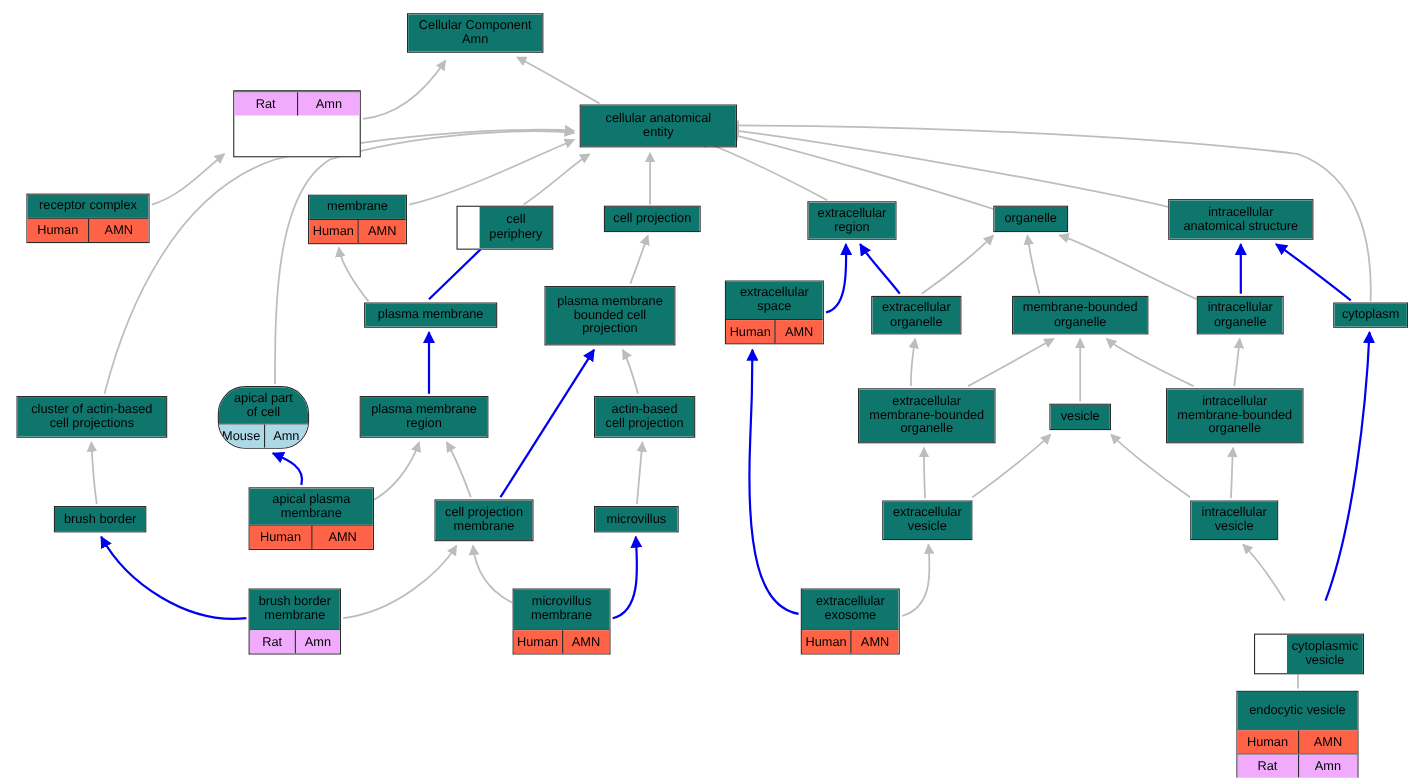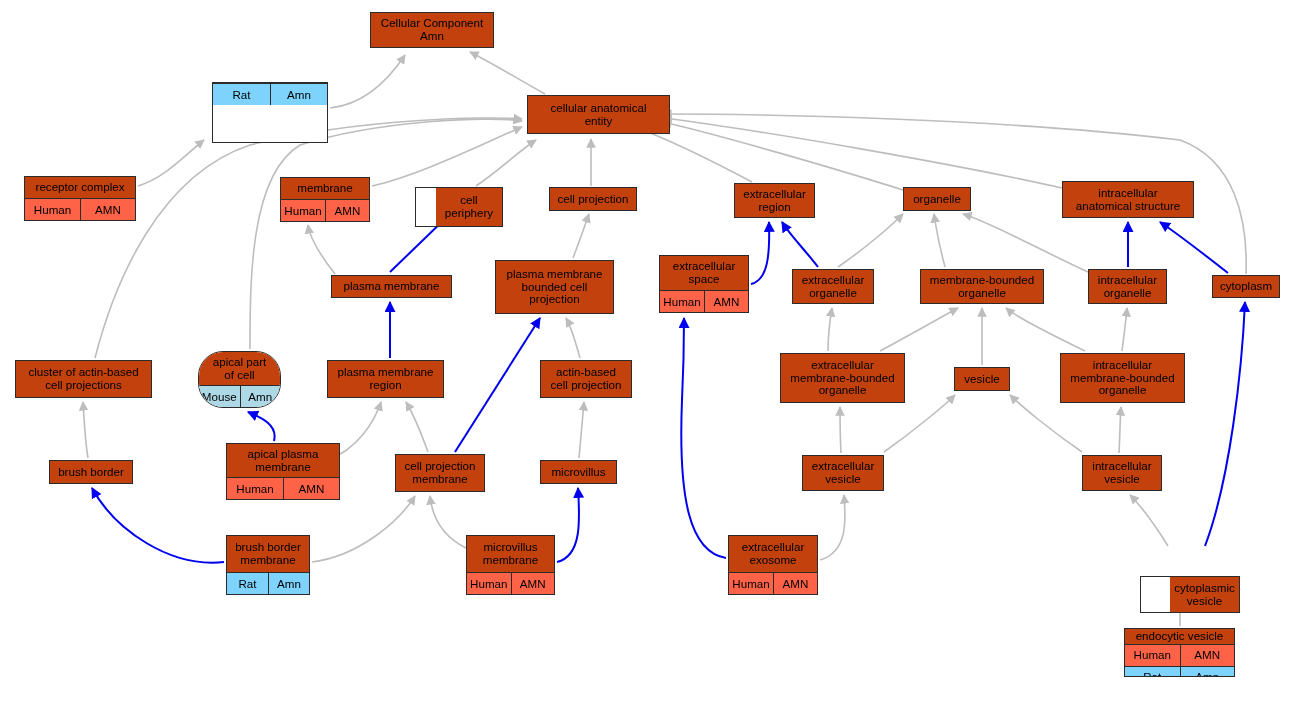--- a/index.html
+++ b/index.html
@@ -38,21 +38,21 @@
     flex: 1 1 auto;
     display: flex;
     align-items: center;
     justify-content: center;
     text-align: center;
     font-size: 11.6px;
     line-height: 12.6px;
     color: #000000;
     padding: 1px 3px;
     white-space: pre-line;
-    background: #c2410c;
+    background: #0f766e;
   }
   .band {
     display: flex;
     border-top: 1.4px solid #2b2b2b;
     height: 21px;
     flex: 0 0 21px;
   }
   .band .cell {
     flex: 1 1 50%;
     display: flex;
@@ -60,21 +60,21 @@
     justify-content: center;
     font-size: 11.6px;
     line-height: 12px;
     color: #000000;
     box-sizing: border-box;
   }
   .band .cell + .cell {
     border-left: 1.4px solid #2b2b2b;
   }
   .band.red .cell { background: #FF6347; }
-  .band.yellow .cell { background: #7dd3fc; }
+  .band.yellow .cell { background: #f0abfc; }
   .band.blue .cell { background: #ADD8E6; }
 </style>
 </head>
 <body>
 
 <div id="canvas">
   <svg id="edges" viewBox="0 0 1296 707">
     <defs>
       <marker id="arrow-gray" viewBox="0 0 10 10" refX="9" refY="5" markerWidth="6" markerHeight="6" orient="auto-start-reverse">
         <path d="M 0 0 L 10 5 L 0 10 z" fill="#BDBDBD"></path>
@@ -291,21 +291,21 @@
 exosome</div>
         <div class="band red">
           <div class="cell">Human</div>
           <div class="cell">AMN</div>
         </div>
       </div>
       <div class="node" style="left: 1140px; top: 576px; width: 100px; height: 37px; padding-left: 29px;">
         <div class="title">cytoplasmic
 vesicle</div>
       </div>
-      <div class="node" style="left: 1124px; top: 628px; width: 111px; height: 49px;">
+      <div class="node" style="left: 1124px; top: 628px; width: 111px; height: 80px;">
         <div class="title">endocytic vesicle</div>
         <div class="band red">
           <div class="cell">Human</div>
           <div class="cell">AMN</div>
         </div>
         <div class="band yellow">
           <div class="cell">Rat</div>
           <div class="cell">Amn</div>
         </div>
       </div>

